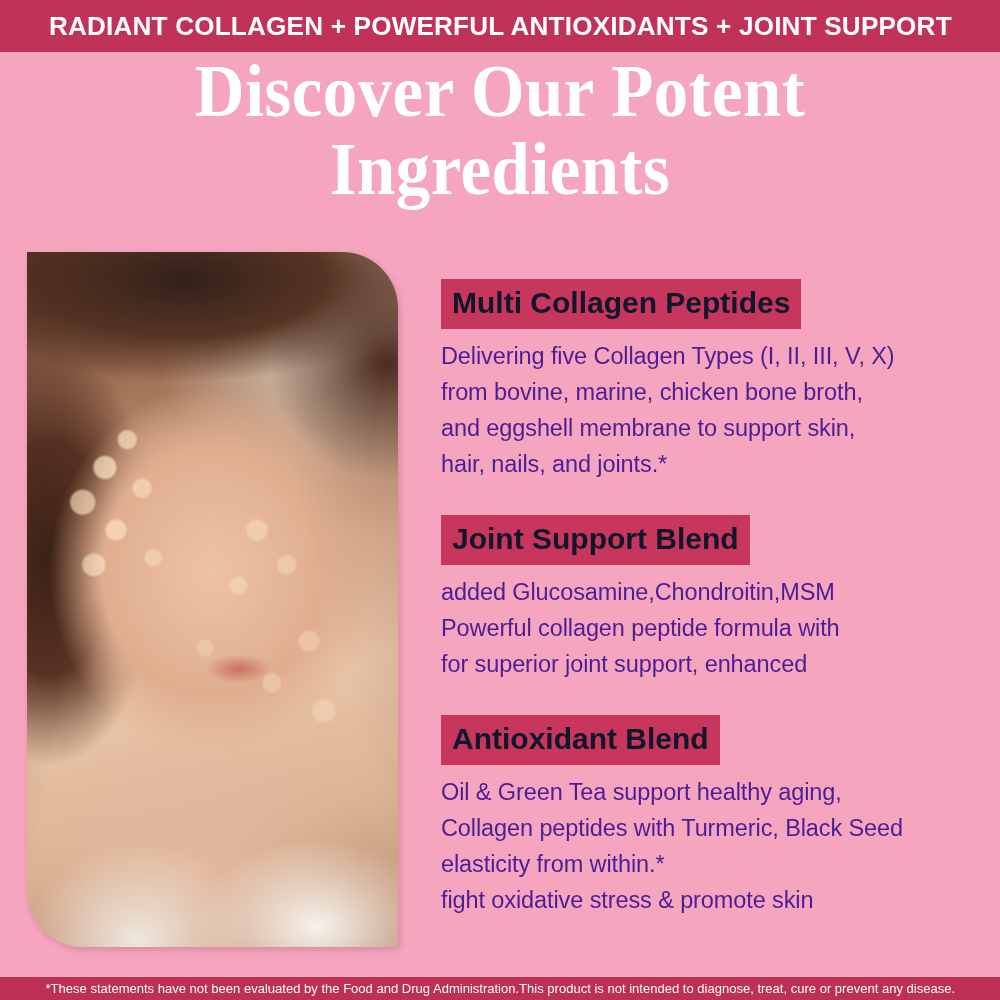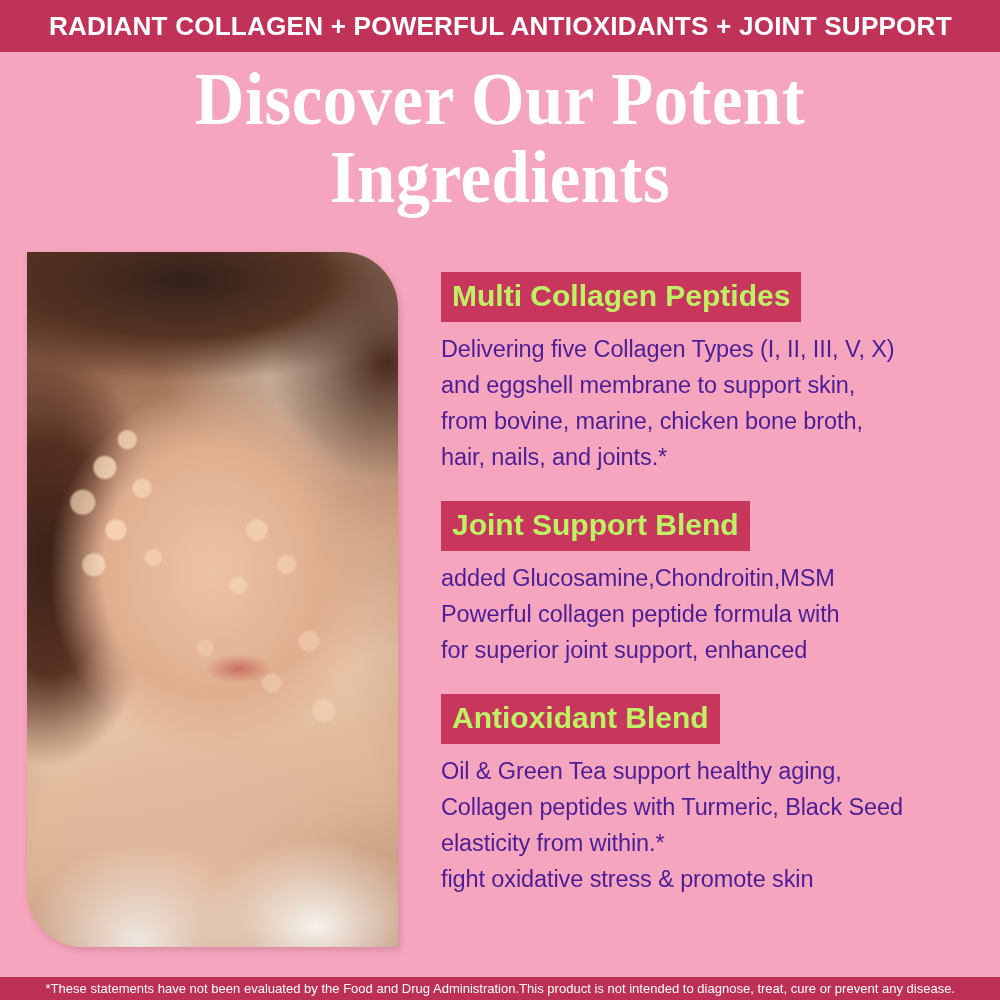--- a/index.html
+++ b/index.html
@@ -39,21 +39,21 @@
     letter-spacing: 0.2px;
     white-space: nowrap;
     transform: scaleX(0.985);
     transform-origin: center;
   }
 
   
   .title-block {
     position: absolute;
     left: 0;
-    top: 60px;
+    top: 52px;
     width: 1000px;
     text-align: center;
   }
   .title-line {
     color: #ffffff;
     font-family: "Liberation Serif", serif;
     font-weight: bold;
     font-size: 74px;
     line-height: 78px;
     letter-spacing: 0.5px;
@@ -129,27 +129,28 @@
     width: 540px;
   }
   .section {
     margin-bottom: 26px;
   }
   .section:last-child { margin-bottom: 0; }
 
   .section-pill {
     display: inline-block;
     background: #C8365E;
-    color: #bef264;
+    color: #0f172a;
     font-family: "Liberation Sans", sans-serif;
     font-weight: bold;
     font-size: 30px;
     line-height: 1;
     padding: 9px 11px 11px 11px;
     white-space: nowrap;
+    margin-top: 7px;
   }
   .section-body {
     margin-top: 9px;
     color: #4c1d95;
     font-family: "Liberation Sans", sans-serif;
     font-weight: normal;
     font-size: 23.5px;
     line-height: 36px;
     letter-spacing: -0.1px;
   }
@@ -196,22 +197,22 @@
   <div class="photo-frame">
     <div class="photo-art"></div>
   </div>
 
   <div class="content-col">
 
     <div class="section">
       <div class="section-pill">Multi Collagen Peptides</div>
       <div class="section-body">
         <span class="ln">Delivering five Collagen Types (I, II, III, V, X)</span>
+        <span class="ln">from bovine, marine, chicken bone broth,</span>
         <span class="ln">and eggshell membrane to support skin,</span>
-        <span class="ln">from bovine, marine, chicken bone broth,</span>
         <span class="ln">hair, nails, and joints.*</span>
       </div>
     </div>
 
     <div class="section">
       <div class="section-pill">Joint Support Blend</div>
       <div class="section-body">
         <span class="ln">added Glucosamine,Chondroitin,MSM</span>
         <span class="ln">Powerful collagen peptide formula with</span>
         <span class="ln">for superior joint support, enhanced</span>

